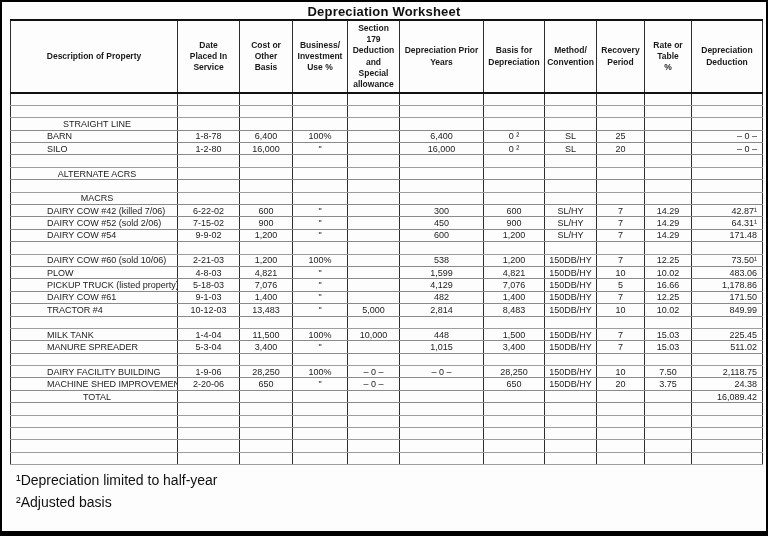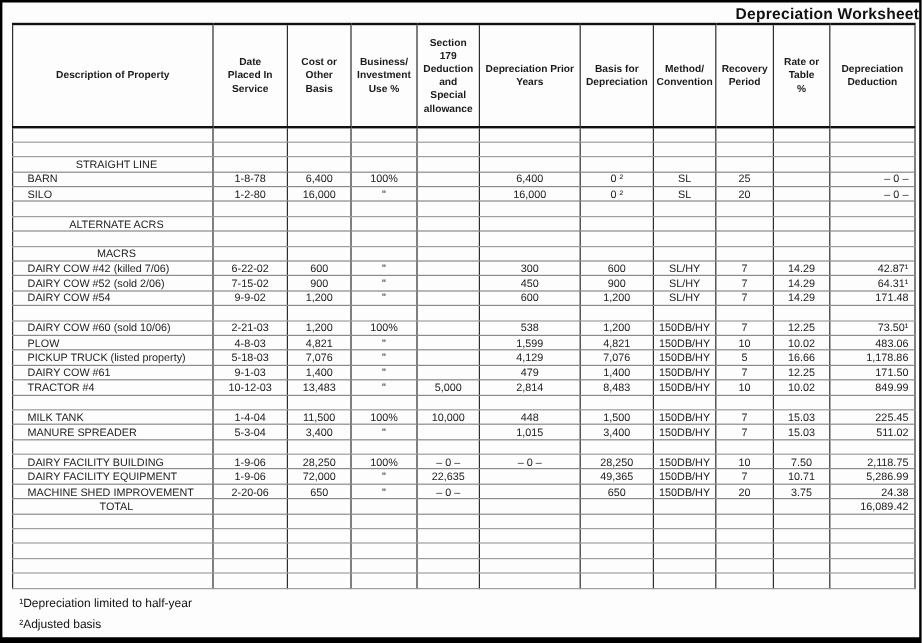--- a/index.html
+++ b/index.html
@@ -14,34 +14,34 @@
     width: 768px; height: 536px;
     box-sizing: border-box;
     background: #fdfdfd;
     border: 2px solid #000;
     border-bottom: 5px solid #000;
     overflow: hidden;
   }
   .title {
     height: 15px;
     padding-top: 2px;
-    text-align: right;
+    text-align: center;
     font-weight: 700;
     font-size: 13px;
     letter-spacing: 0.2px;
   }
   table.ws {
     border-collapse: collapse;
     table-layout: fixed;
     margin-left: 8px;
     width: 752px;
   }
   table.ws th {
     box-sizing: border-box;
-    height: 86px;
+    height: 73px;
     padding: 2px 1px;
     border: 1px solid #2e2e2e;
     border-top: 2px solid #111;
     border-bottom: 2px solid #111;
     font-size: 8.5px;
     font-weight: 700;
     line-height: 1.3;
     text-align: center;
     vertical-align: middle;
     white-space: pre-line;
@@ -59,26 +59,26 @@
     line-height: 10px;
     text-align: center;
     white-space: nowrap;
     overflow: hidden;
     color: #1c1c1c;
   }
   tr.item td, tr.section td, tr.total td {
     border-top-color: #5e5e5e;
     border-bottom-color: #8a8a8a;
   }
-  tr.item td:first-child { text-align: left; padding-left: 12px; }
+  tr.item td:first-child { text-align: left; padding-left: 36px; }
   tr.section td:first-child, tr.total td:first-child { text-align: center; padding-left: 9px; }
   table.ws td:last-child { text-align: right; padding-right: 5px; }
   .footnotes {
     margin: 7px 0 0 14px;
-    font-size: 10px;
+    font-size: 14px;
   }
   .footnotes .fn { margin-bottom: 6px; }
 </style>
 </head>
 <body>
 
 <div class="page">
   <div class="title">Depreciation Worksheet</div>
 
   <table class="ws">
@@ -336,21 +336,21 @@
           <td>5</td>
           <td>16.66</td>
           <td>1,178.86</td>
         </tr>
         <tr class="item">
           <td>DAIRY COW #61</td>
           <td>9-1-03</td>
           <td>1,400</td>
           <td>"</td>
           <td></td>
-          <td>479</td>
+          <td>482</td>
           <td>1,400</td>
           <td>150DB/HY</td>
           <td>7</td>
           <td>12.25</td>
           <td>171.50</td>
         </tr>
         <tr class="item">
           <td>TRACTOR #4</td>
           <td>10-12-03</td>
           <td>13,483</td>
@@ -420,33 +420,20 @@
           <td>1-9-06</td>
           <td>28,250</td>
           <td>100%</td>
           <td>– 0 –</td>
           <td>– 0 –</td>
           <td>28,250</td>
           <td>150DB/HY</td>
           <td>10</td>
           <td>7.50</td>
           <td>2,118.75</td>
-        </tr>
-        <tr class="item">
-          <td>DAIRY FACILITY EQUIPMENT</td>
-          <td>1-9-06</td>
-          <td>72,000</td>
-          <td>"</td>
-          <td>22,635</td>
-          <td></td>
-          <td>49,365</td>
-          <td>150DB/HY</td>
-          <td>7</td>
-          <td>10.71</td>
-          <td>5,286.99</td>
         </tr>
         <tr class="item">
           <td>MACHINE SHED IMPROVEMENT</td>
           <td>2-20-06</td>
           <td>650</td>
           <td>"</td>
           <td>– 0 –</td>
           <td></td>
           <td>650</td>
           <td>150DB/HY</td>

